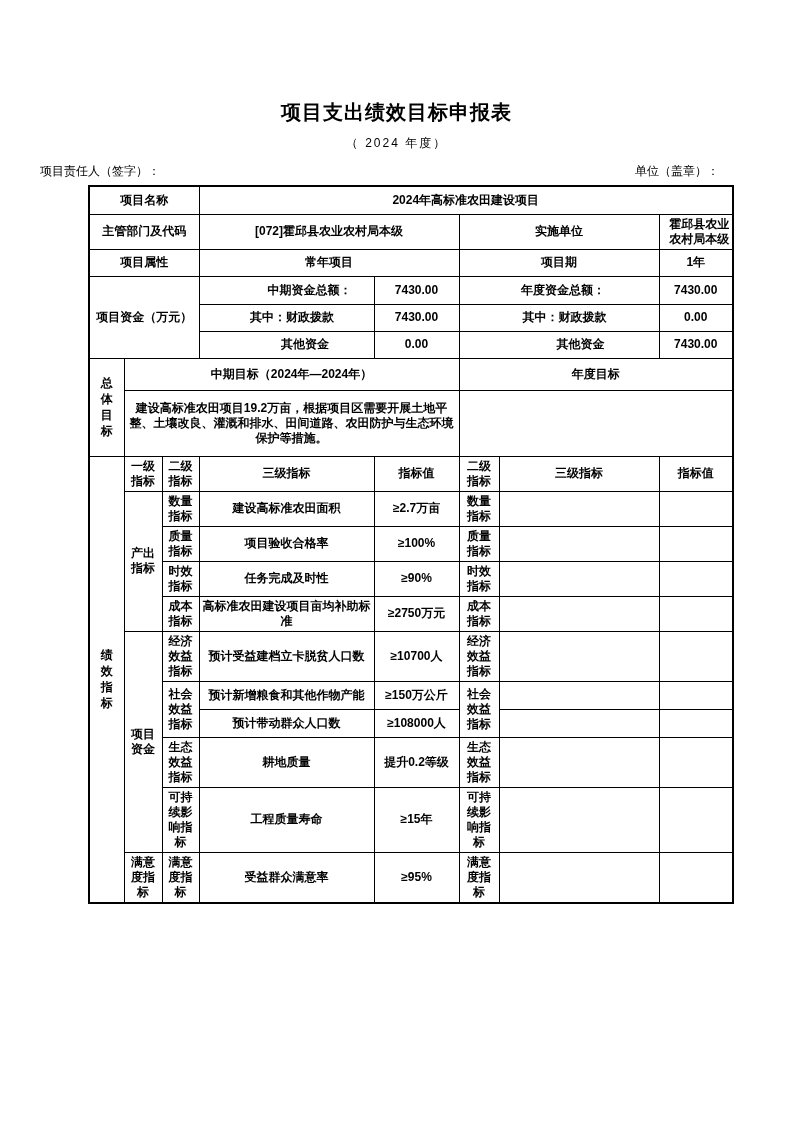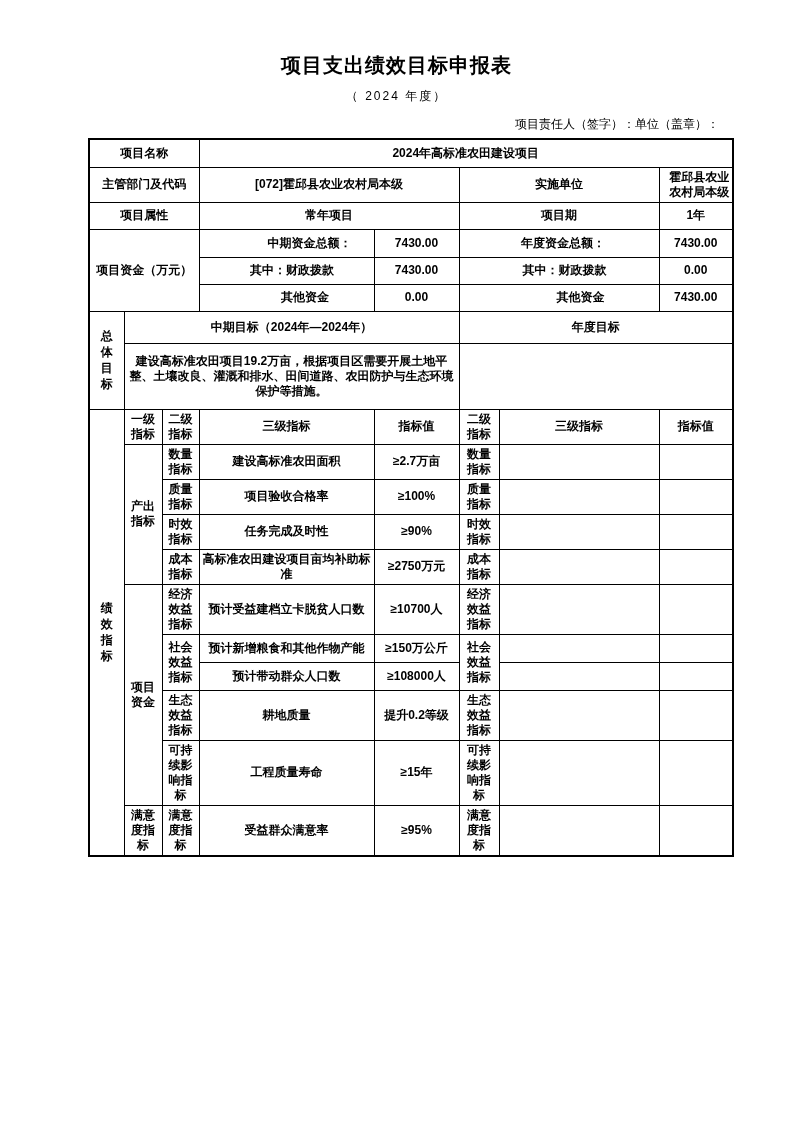--- a/index.html
+++ b/index.html
@@ -2,31 +2,32 @@
 <html><head>
 <meta charset="utf-8">
 <style>
   html,body{margin:0;padding:0;background:#ffffff;}
   .page{
     width:793px;height:1122px;background:#fff;color:#000;
     font-family:"Liberation Sans","DejaVu Sans",sans-serif;
     overflow:hidden;position:relative;
   }
   .title{
-    margin:0;padding-top:52px;text-align:center;
+    margin:0;padding-top:99px;text-align:center;
     font-size:20px;font-weight:bold;letter-spacing:1px;
   }
   .subtitle{
     text-align:center;font-size:12px;font-weight:normal;
     margin-top:9px;letter-spacing:2px;
   }
   .signrow{
-    display:flex;justify-content:flex-end;
+    display:flex;justify-content:space-between;
     font-size:12px;font-weight:normal;
-    margin:11px 74px 5px 111px;
+    margin:11px 74px 5px 40px;
+    gap:20px;
   }
   table.form{
     border-collapse:collapse;table-layout:fixed;
     margin-left:88px;width:644px;border:2px solid #000;
   }
   table.form td{
     border:1px solid #000;font-size:12px;line-height:15px;
     text-align:center;vertical-align:middle;font-weight:bold;
     padding:2px;overflow:hidden;word-break:break-all;
   }

